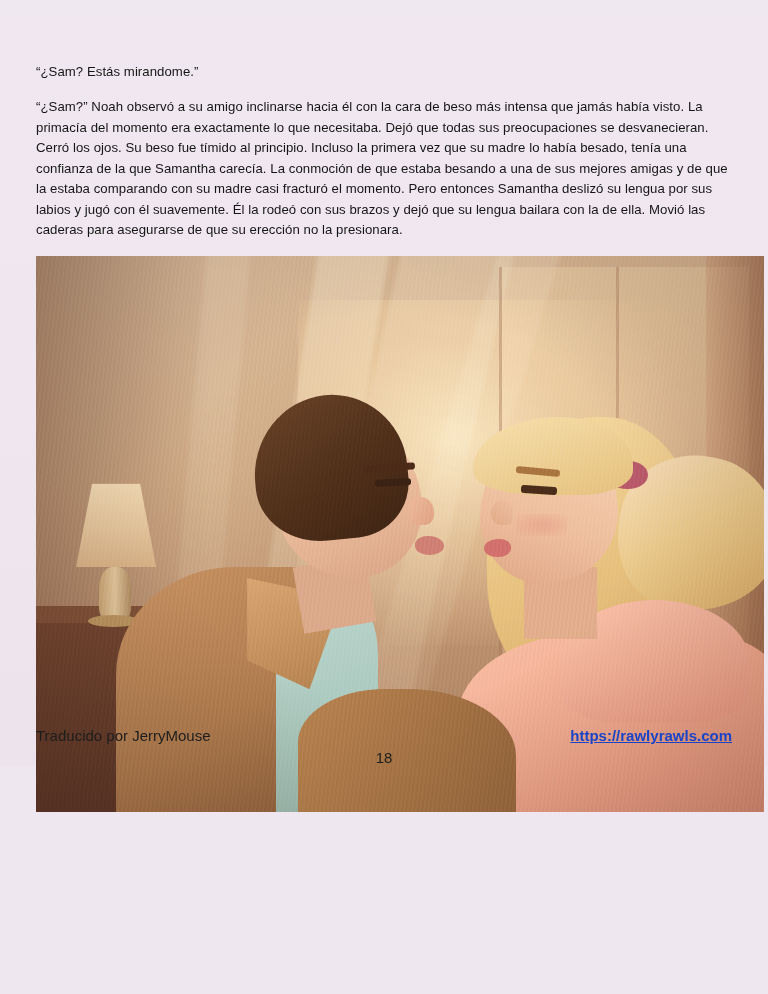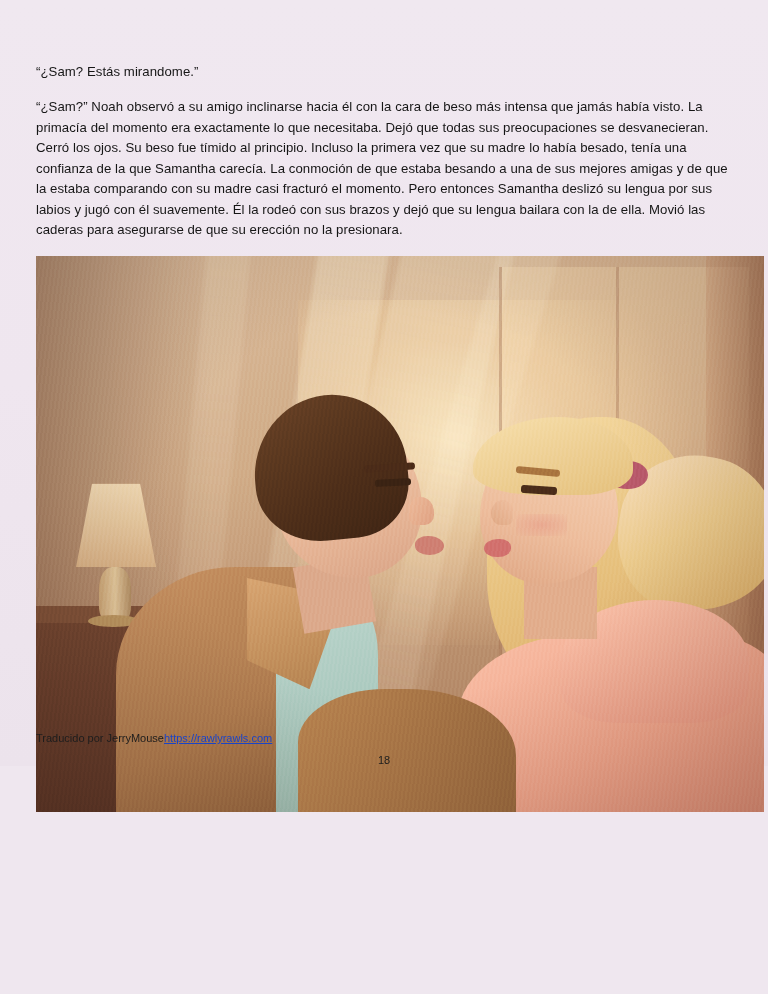--- a/index.html
+++ b/index.html
@@ -396,34 +396,36 @@
     pointer-events: none;
   }
   
   .footer {
     position: absolute;
     left: 36px;
     right: 36px;
     bottom: 22px;
     display: flex;
     align-items: center;
-    font-size: 11px;
+    justify-content: space-between;
+    font-size: 15px;
     color: #1d1d1d;
   }
   .footer-left { flex: 0 0 auto; }
   .footer-center {
     position: absolute;
     left: 0; right: 0;
     text-align: center;
     pointer-events: none;
     margin-top: 44px;
   }
   .footer-right a {
     color: #1a44c8;
     text-decoration: underline;
+    font-weight: bold;
   }
 </style>
 </head>
 <body>
 
 <div class="page">
 
   <div class="text-block">
     <p class="body-text para">“¿Sam? Estás mirandome.”</p>
     <p class="body-text para">“¿Sam?” Noah observó a su amigo inclinarse hacia él con la cara de beso más intensa que jamás había visto. La primacía del momento era exactamente lo que necesitaba. Dejó que todas sus preocupaciones se desvanecieran. Cerró los ojos. Su beso fue tímido al principio. Incluso la primera vez que su madre lo había besado, tenía una confianza de la que Samantha carecía. La conmoción de que estaba besando a una de sus mejores amigas y de que la estaba comparando con su madre casi fracturó el momento. Pero entonces Samantha deslizó su lengua por sus labios y jugó con él suavemente. Él la rodeó con sus brazos y dejó que su lengua bailara con la de ella. Movió las caderas para asegurarse de que su erección no la presionara.</p>

